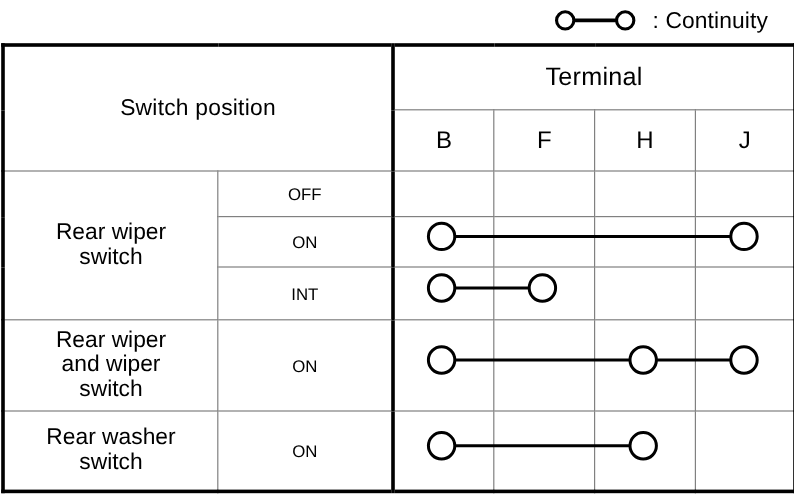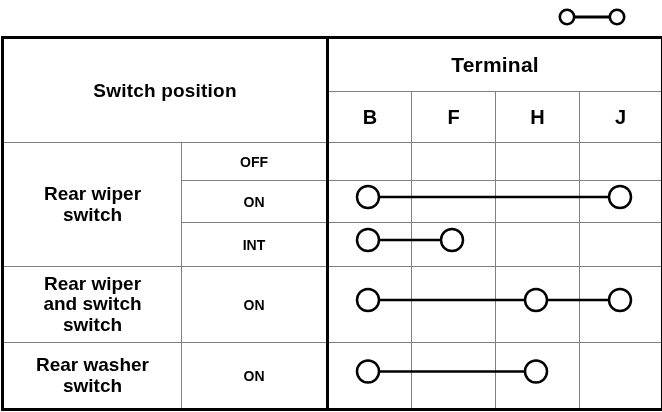--- a/index.html
+++ b/index.html
@@ -52,21 +52,21 @@
     border: 3px solid #000000;
     box-sizing: border-box;
     background: #ffffff;
   }
   #switch-table td, #switch-table th {
     border: 1.5px solid #808080;
     padding: 0;
     margin: 0;
     text-align: center;
     vertical-align: middle;
-    font-weight: bold;
+    font-weight: normal;
   }
   
   .thick-left { border-left: 3px solid #000000 !important; }
 
   th.head-switch-position {
     font-size: 19px;
     font-weight: bold;
     letter-spacing: 0.2px;
   }
   th.head-terminal {
@@ -110,20 +110,21 @@
 <body>
 
 <div id="legend">
   <span class="legend-symbol">
     <svg width="78" height="24" viewBox="0 0 78 24" aria-hidden="true">
       <line x1="14" y1="12" x2="64" y2="12" stroke="#000000" stroke-width="3"></line>
       <circle cx="14" cy="12" r="7.2" fill="#ffffff" stroke="#000000" stroke-width="2.6"></circle>
       <circle cx="64" cy="12" r="7.2" fill="#ffffff" stroke="#000000" stroke-width="2.6"></circle>
     </svg>
   </span>
+  <span class="legend-label">: Continuity</span>
 </div>
 
 <table id="switch-table">
   <colgroup>
     <col style="width:179px">
     <col style="width:146px">
     <col style="width:84px">
     <col style="width:84px">
     <col style="width:84px">
     <col style="width:83px">
@@ -164,21 +165,21 @@
       <td class="position-label">INT</td>
       <td class="term-cell thick-left"></td>
       <td class="term-cell"></td>
       <td class="term-cell"></td>
       <td class="term-cell"></td>
     </tr>
 
     <tr style="height:76px">
       <td class="group-label">
         <span class="line">Rear wiper</span>
-        <span class="line">and switch</span>
+        <span class="line">and wiper</span>
         <span class="line">switch</span>
       </td>
       <td class="position-label">ON</td>
       <td class="term-cell thick-left"></td>
       <td class="term-cell"></td>
       <td class="term-cell"></td>
       <td class="term-cell"></td>
     </tr>
 
     <tr style="height:67px">

